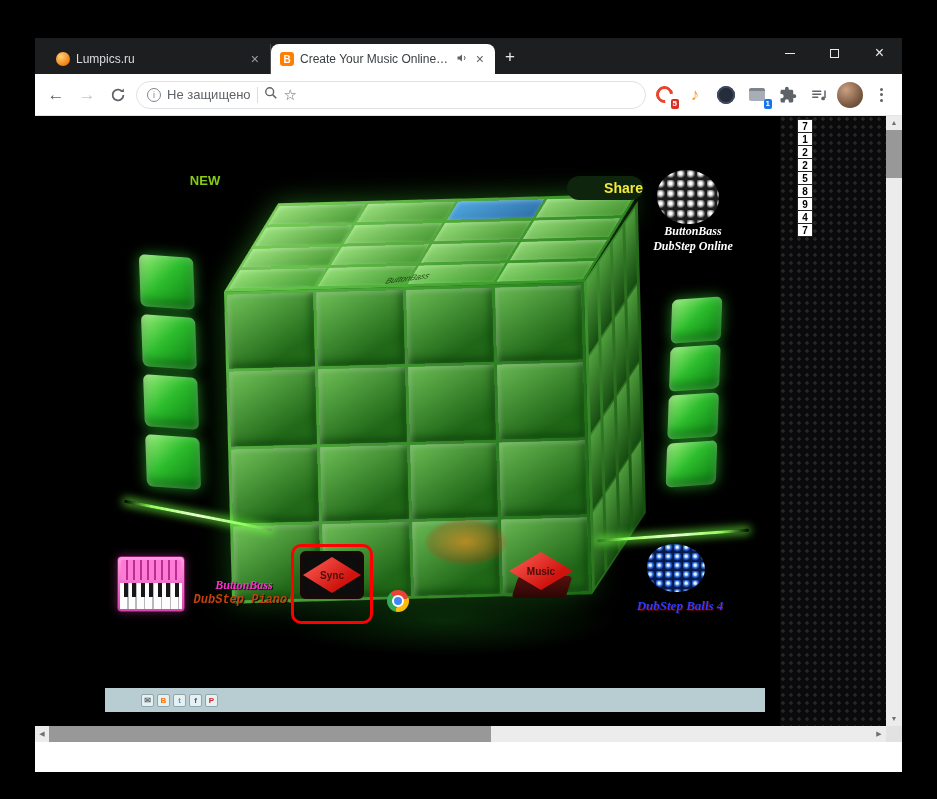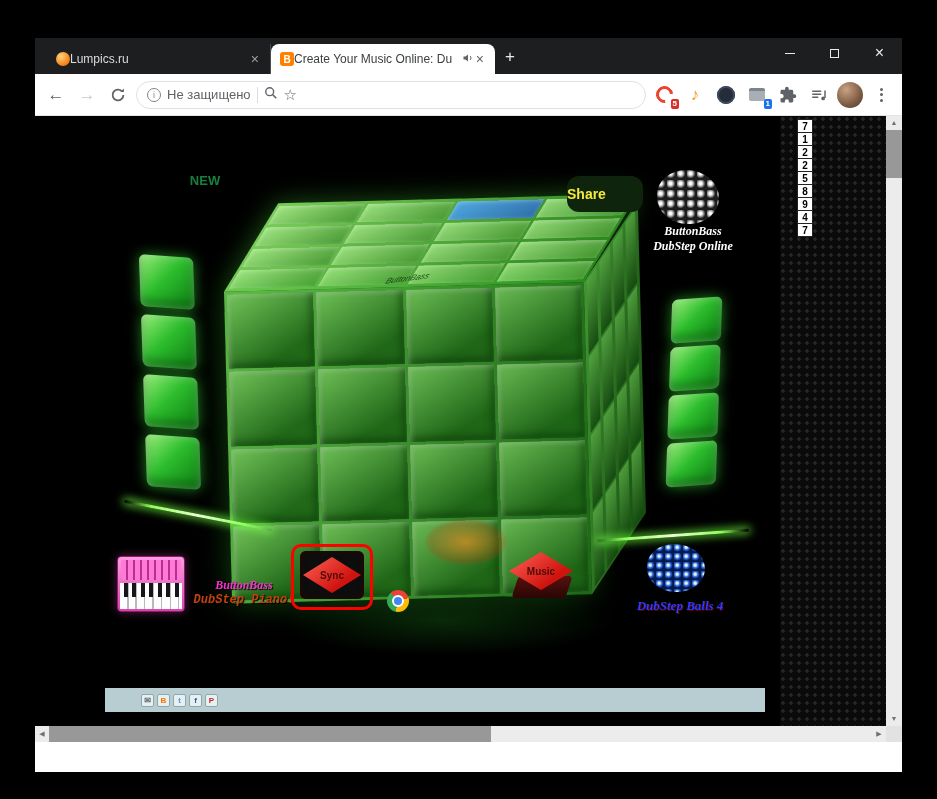--- a/index.html
+++ b/index.html
@@ -2,21 +2,21 @@
 <html><head>
 <meta charset="utf-8">
 <style>
   *{box-sizing:border-box;margin:0;padding:0;}
   html,body{width:937px;height:799px;background:#000;overflow:hidden;
     font-family:"Liberation Sans",sans-serif;}
   .window{position:absolute;left:35px;top:38px;width:867px;height:734px;background:#fff;}
 
   
   .tabstrip{height:36px;background:#1d1e20;display:flex;align-items:flex-end;padding-left:12px;position:relative;}
-  .tab{height:30px;width:224px;display:flex;align-items:center;padding:0 9px;font-size:12px;}
+  .tab{height:30px;width:224px;display:flex;align-items:center;gap:6px;padding:0 9px;font-size:12px;}
   .tab.inactive{color:#dadce0;border-right:1px solid #4a4d51;}
   .tab.active{background:#fff;border-radius:8px 8px 0 0;color:#3c4043;}
   .tab-title{flex:1;white-space:nowrap;overflow:hidden;text-overflow:ellipsis;}
   .tab-close{font-size:14px;color:#9aa0a6;padding:0 2px;}
   .tab.active .tab-close{color:#5f6368;}
   .fav{width:14px;height:14px;flex:0 0 auto;}
   .fav-lumpics{border-radius:50%;background:radial-gradient(circle at 35% 32%,#ffd27a,#f28011 70%);}
   .fav-blogger{border-radius:3px;background:#ff8000;color:#fff;font-size:10px;font-weight:bold;display:flex;align-items:center;justify-content:center;}
   .newtab{color:#e8eaed;font-size:17px;margin:0 0 7px 10px;}
   .wincontrols{position:absolute;right:0;top:0;height:30px;display:flex;}
@@ -64,24 +64,24 @@
 
   
   .abs{position:absolute;}
 
   .new-group{left:148px;top:56px;width:44px;text-align:center;z-index:4;}
   .mini-cube{width:30px;height:30px;margin:0 auto;position:relative;}
   .mini-cube i{position:absolute;inset:0;display:block;}
   .mc-top{clip-path:polygon(50% 2%,96% 26%,50% 50%,4% 26%);background:#101418;}
   .mc-left{clip-path:polygon(4% 26%,50% 50%,50% 98%,4% 74%);background:#0c6b52;}
   .mc-right{clip-path:polygon(96% 26%,50% 50%,50% 98%,96% 74%);background:#c42318;}
-  .new-label{color:#15803d;font-size:13px;font-weight:bold;margin-top:1px;}
-
-  .share-pill{left:532px;top:60px;width:76px;height:36px;background:#0f240c;border-radius:12px;
-    display:flex;align-items:center;justify-content:flex-start;z-index:6;}
+  .new-label{color:#84cc16;font-size:13px;font-weight:bold;margin-top:1px;}
+
+  .share-pill{left:532px;top:60px;width:76px;height:24px;background:#0f240c;border-radius:12px;
+    display:flex;align-items:center;justify-content:flex-end;z-index:6;}
   .share-label{color:#f4ea3d;font-weight:bold;font-size:14px;}
 
   .fancy{font-family:"Liberation Serif",serif;font-style:italic;font-weight:bold;}
 
   .balls{border-radius:46% 52% 48% 50%;}
   .balls-silver{left:622px;top:54px;width:62px;height:54px;
     background:radial-gradient(circle at 3.5px 3.5px,#fff 1.2px,#b9b9b9 2.6px,#4c4c4c 4.2px,#1d1d1d 5px);background-size:10px 10px;}
   .balls-title{left:596px;top:108px;width:124px;text-align:center;color:#fff;font-size:12px;
     text-shadow:1px 1px 2px #000;z-index:4;}
   .balls-blue{left:612px;top:428px;width:58px;height:48px;
@@ -133,21 +133,21 @@
     background:repeating-linear-gradient(90deg,#ff7ad4 0 5px,#b82f92 5px 7px);}
   .piano-keys{position:absolute;left:3px;bottom:3px;right:3px;height:26px;
     background:repeating-linear-gradient(90deg,#fdfdfd 0 7px,#b9b9b9 7px 8.5px);}
   .piano-keys::after{content:"";position:absolute;left:4px;top:0;width:88%;height:14px;
     background:repeating-linear-gradient(90deg,#15151a 0 4px,transparent 4px 8.5px);}
   .piano-title{left:148px;top:462px;width:122px;text-align:center;font-size:12px;z-index:3;
     text-shadow:1px 1px 1px #000;}
   .pt1{color:#ff2ed2;} .pt2{color:#c2410c;font-family:Liberation Mono, monospace;}
 
   
-  .sync{left:256px;top:428px;width:82px;height:66px;z-index:4;}
+  .sync{left:256px;top:428px;width:82px;height:80px;z-index:4;}
   .sync-outline{position:absolute;inset:0;border:3px solid #f00;border-radius:10px;}
   .sync-body{position:absolute;left:9px;top:7px;width:64px;height:48px;background:#0d0d0d;border-radius:6px;
     box-shadow:inset 0 0 6px #300;}
   .diamond{clip-path:polygon(50% 0,100% 50%,50% 100%,0 50%);
     background:linear-gradient(140deg,#ff6257,#cf130e 70%);display:flex;align-items:center;justify-content:center;}
   .sync-diamond{position:absolute;left:50%;top:50%;transform:translate(-50%,-50%);width:58px;height:36px;}
   .btn-label{color:#4d0a07;font-size:10px;font-weight:bold;}
   .chrome-icon{left:352px;top:474px;width:22px;height:22px;border-radius:50%;z-index:3;
     background:conic-gradient(from -45deg,#ea4335 0 33%,#fbbc05 0 66%,#34a853 0 100%);}
   .chrome-core{position:absolute;inset:5px;background:#4285f4;border-radius:50%;border:2px solid #fff;}

